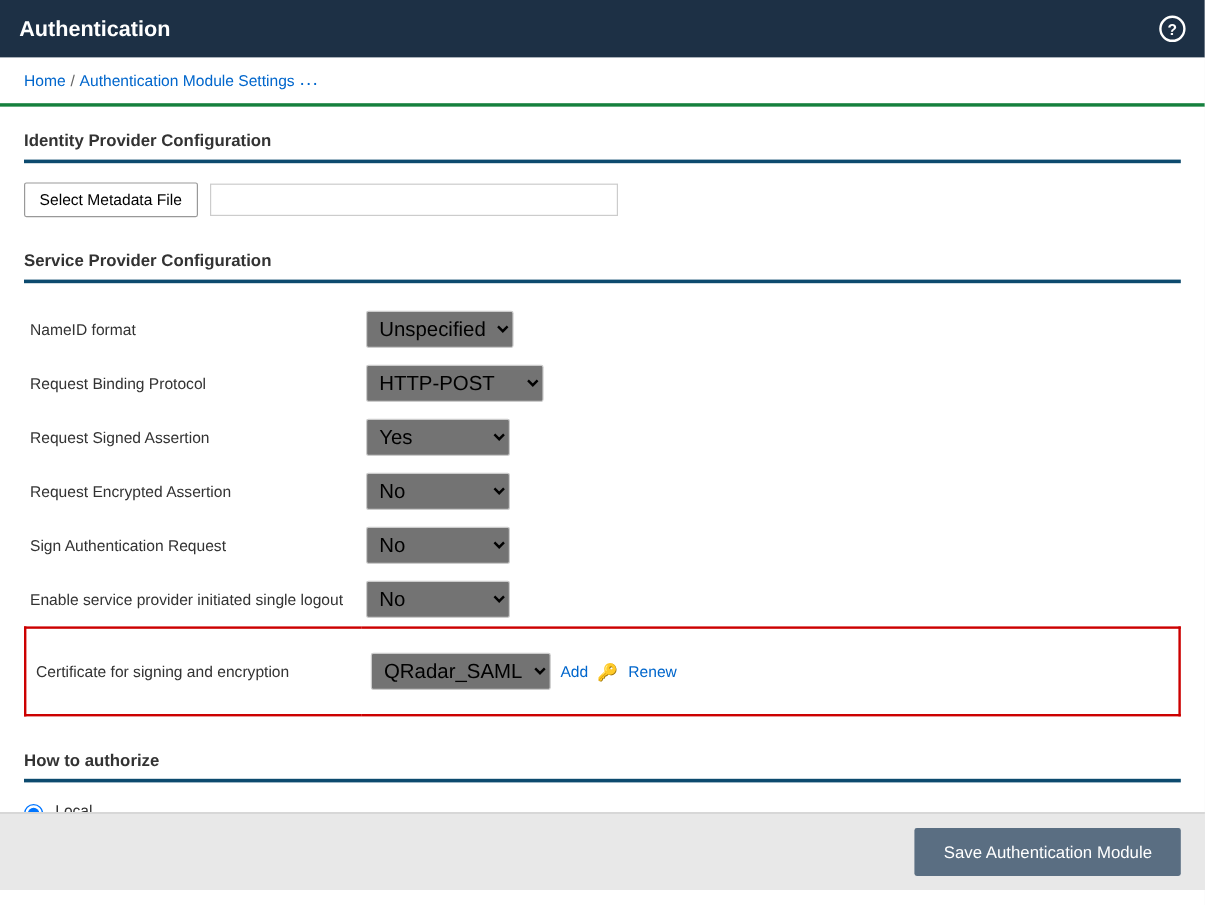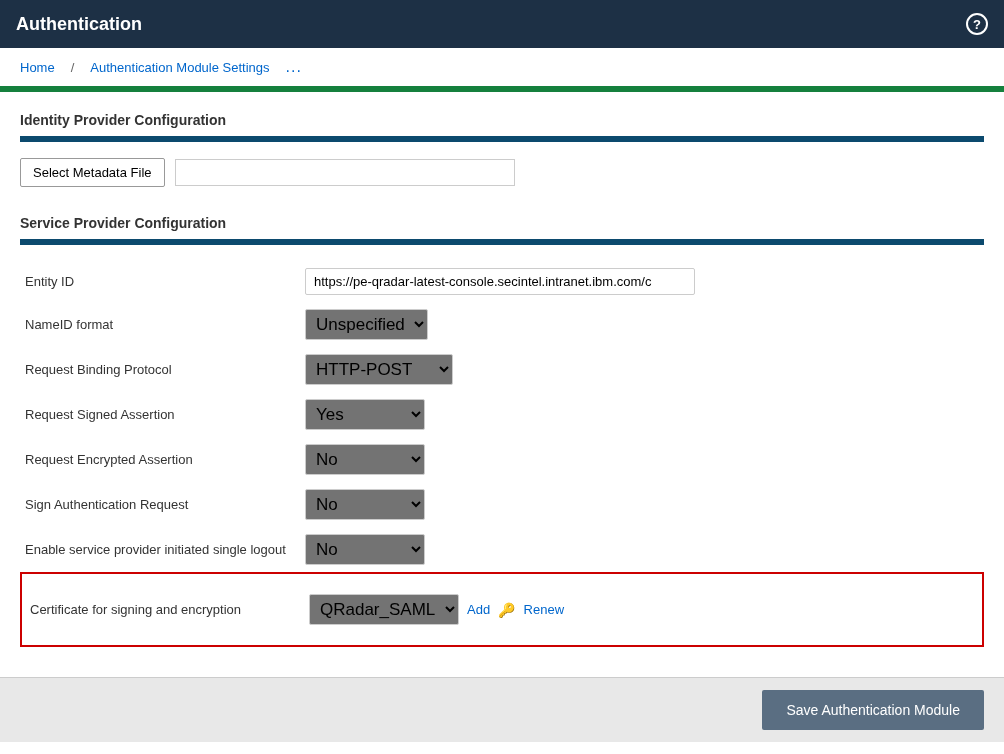--- a/index.html
+++ b/index.html
@@ -32,23 +32,23 @@
       font-size: 13px;
       cursor: pointer;
     }
 
     
     .breadcrumb {
       background: #fff;
       padding: 10px 20px;
       display: flex;
       align-items: center;
-      gap: 16px;
-      font-size: 13px;
-      border-bottom: 6px solid #15803d;
+      gap: 4px;
+      font-size: 13px;
+      border-bottom: 3px solid #15803d;
     }
     .breadcrumb a {
       color: #0066cc;
       text-decoration: none;
     }
     .breadcrumb-sep { color: #666; }
     .breadcrumb-more {
       color: #0066cc;
       cursor: pointer;
       font-size: 16px;
@@ -63,21 +63,21 @@
       min-height: calc(754px - 48px - 40px);
       position: relative;
     }
 
     
     .section-header {
       font-size: 14px;
       font-weight: bold;
       color: #333;
       padding-bottom: 8px;
-      border-bottom: 6px solid #0c4a6e;
+      border-bottom: 3px solid #0c4a6e;
       margin-bottom: 16px;
     }
 
     
     .idp-section {
       margin-bottom: 28px;
     }
     .metadata-row {
       display: flex;
       align-items: center;
@@ -233,26 +233,20 @@
       <input type="text" class="metadata-filename" value="" style="">
     </div>
   </div>
 
   <div class="sp-section">
     <div class="section-header">Service Provider Configuration</div>
 
     <table class="form-table">
 
       <tbody>
-          <tr>
-        <td>Entity ID</td>
-        <td style="display:table-cell;">
-          <input type="text" class="entity-input" value="https://pe-qradar-latest-console.secintel.intranet.ibm.com/c" style="">
-        </td>
-      </tr>
 
       <tr>
         <td>NameID format</td>
         <td style="display:table-cell;">
           <select class="form-select">
             <option>Unspecified</option>
             <option>Email</option>
             <option>Transient</option>
             <option>Persistent</option>
           </select>

